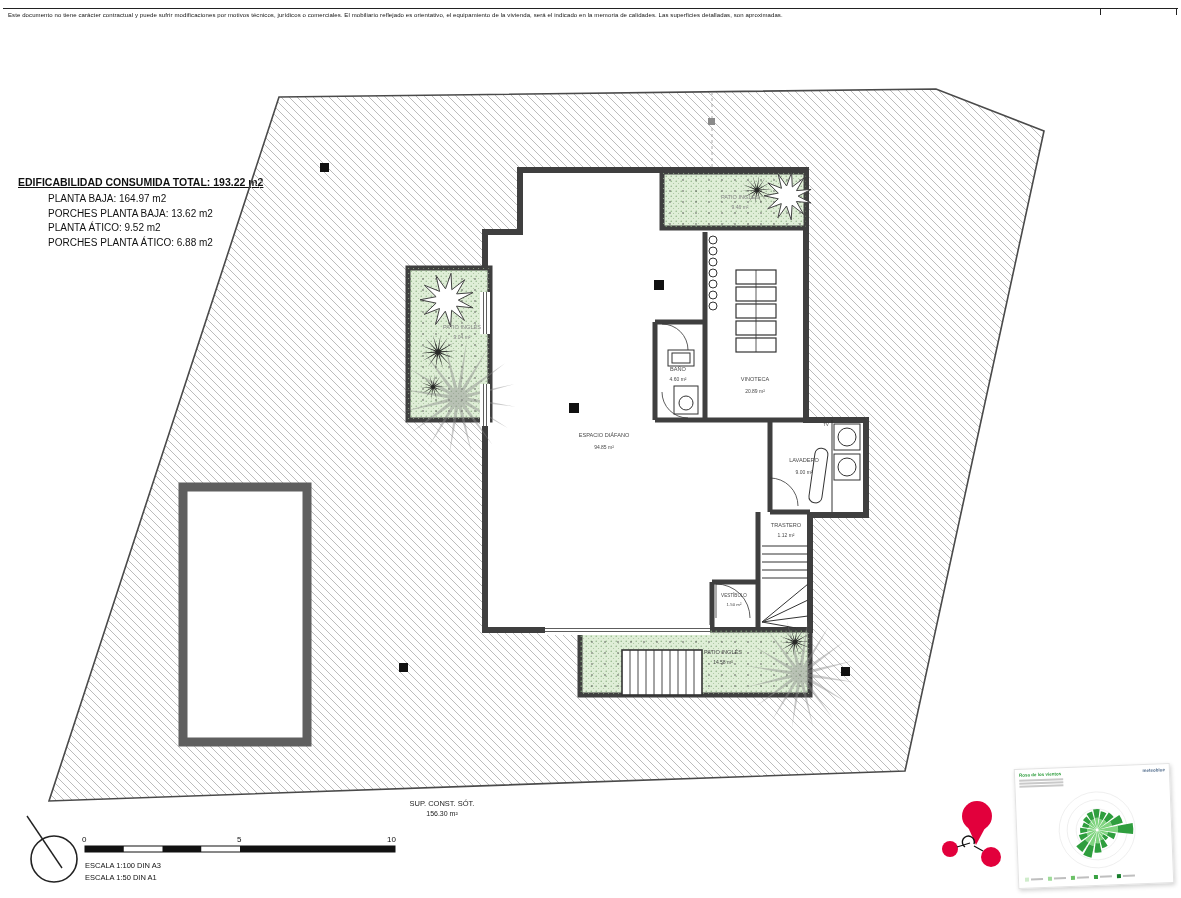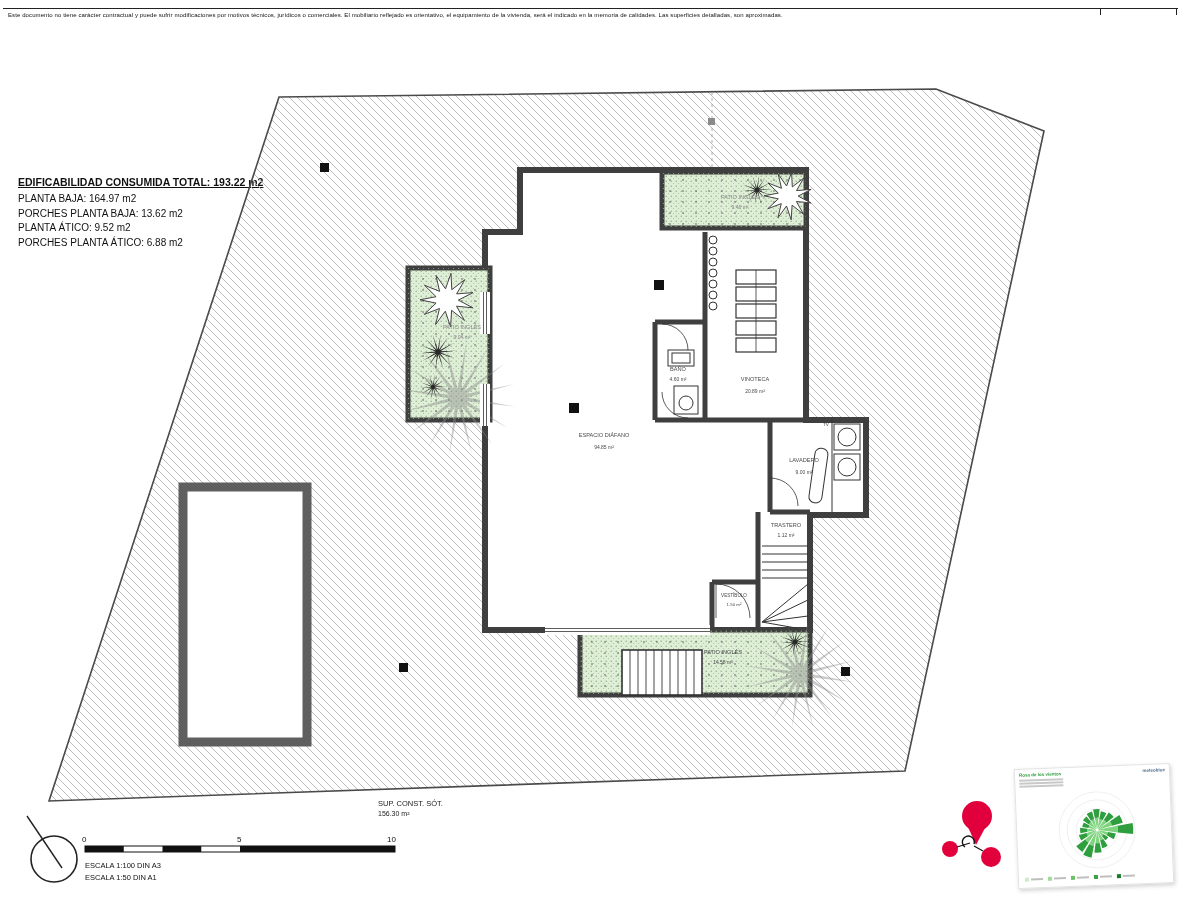--- a/index.html
+++ b/index.html
@@ -2,30 +2,30 @@
 <html><head>
 <meta charset="utf-8">
 <style>
   html,body{margin:0;padding:0;background:#fff;}
   body{position:relative;width:1181px;height:898px;font-family:"Liberation Sans",sans-serif;overflow:hidden;}
   .topbar{position:absolute;top:8px;left:3px;right:3px;border-top:1.6px solid #222;}
   .topbar-tick{position:absolute;top:8px;width:1px;height:7px;background:#222;}
   .disclaimer{position:absolute;top:12px;left:8px;right:8px;font-size:6px;color:#111;letter-spacing:.1px;}
   .summary{position:absolute;top:176px;left:18px;width:290px;color:#111;}
   .summary .title{font-size:10.5px;font-weight:bold;text-decoration:underline;margin-bottom:4px;}
-  .summary .line{font-size:10px;line-height:14.5px;}
+  .summary .line{font-size:10px;line-height:14.5px;margin-left:30px;}
   .plansvg{position:absolute;top:0;left:0;}
   text{font-family:"Liberation Sans",sans-serif;}
   .rname{font-size:5.6px;fill:#4a4a4a;text-anchor:middle;}
   .rarea{font-size:5px;fill:#4a4a4a;text-anchor:middle;}
   .rgray{fill:#8a8a8a;}
   .tiny{font-size:4px;fill:#333;text-anchor:middle;}
   .sclnum{font-size:8px;fill:#111;}
   .scltxt{font-size:7.5px;fill:#111;}
-  .floorlabel{position:absolute;top:799px;left:378px;width:128px;color:#222;}
+  .floorlabel{position:absolute;top:799px;left:378px;width:128px;text-align:center;color:#222;}
   .floorlabel .t1{font-size:7.5px;}
   .floorlabel .t2{font-size:7px;margin-top:2px;}
   .windrose{position:absolute;left:1016px;top:766px;width:154px;height:118px;background:#fff;border:1px solid #e3e3e3;box-shadow:1px 2px 4px rgba(0,0,0,.18);transform:rotate(-2.2deg);}
   .wr-head{display:flex;justify-content:space-between;padding:3px 4px 0 4px;}
   .wr-title{font-size:4.5px;color:#2f9e3e;font-weight:bold;}
   .wr-brand{font-size:4.5px;color:#56708f;font-weight:bold;}
   .wr-sub{padding:2px 4px 0 4px;}
   .wr-sub i{display:block;width:44px;height:1.5px;background:#c9c9c9;margin-bottom:1.5px;}
   .wr-legend{display:flex;gap:5px;padding:1px 6px;}
   .wr-legend .li{display:flex;align-items:center;gap:2px;}

